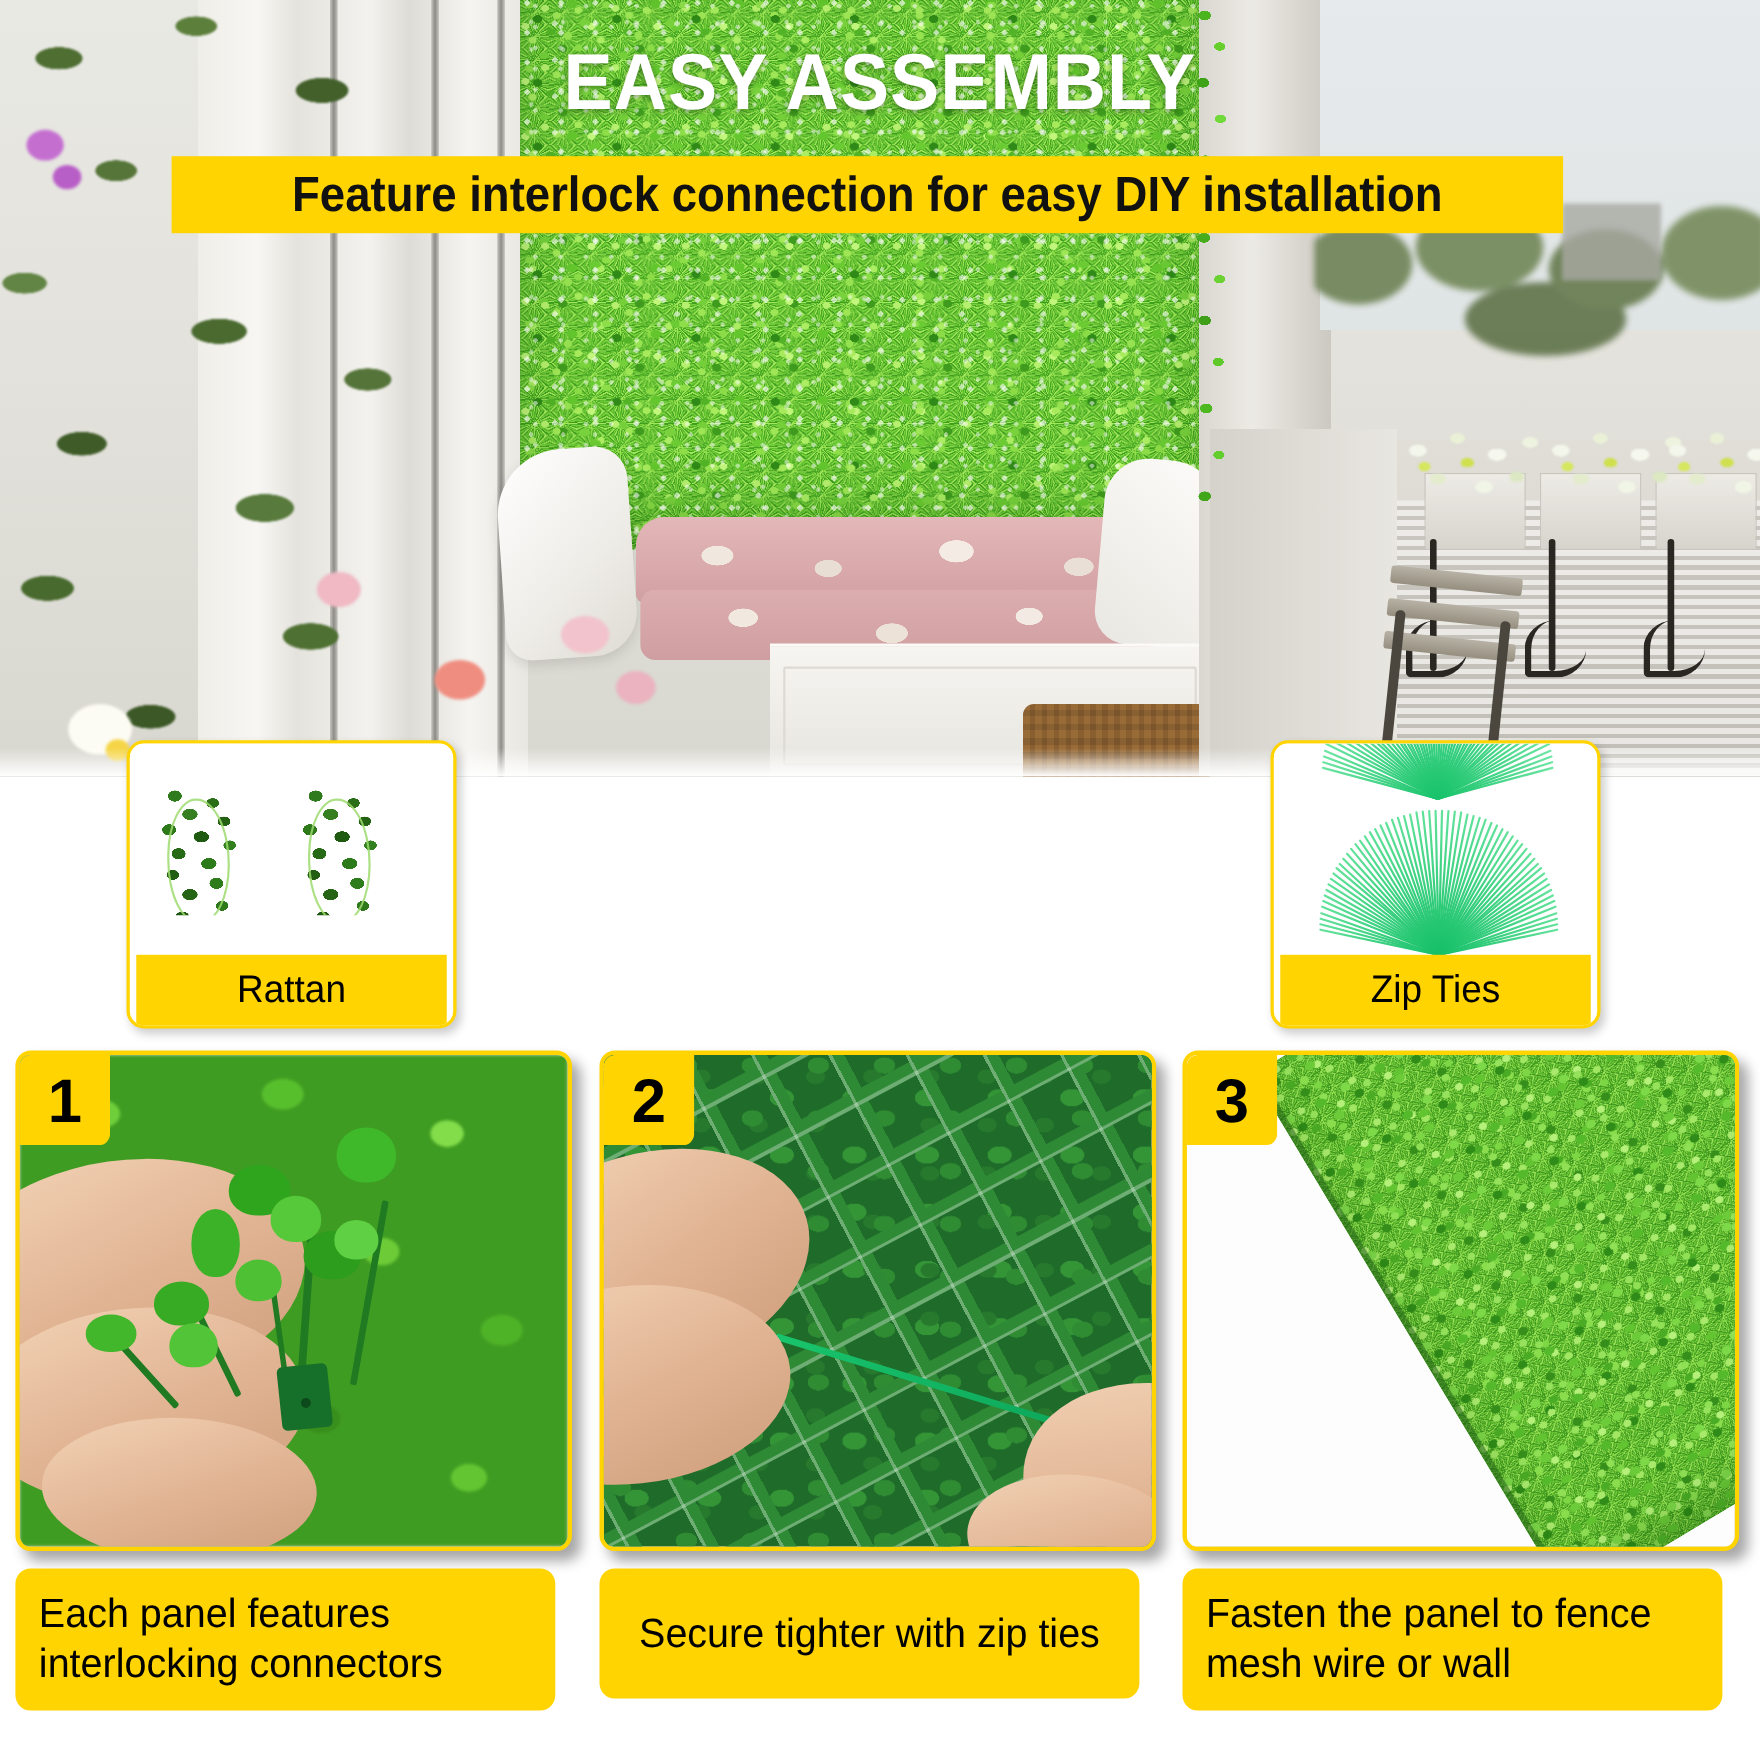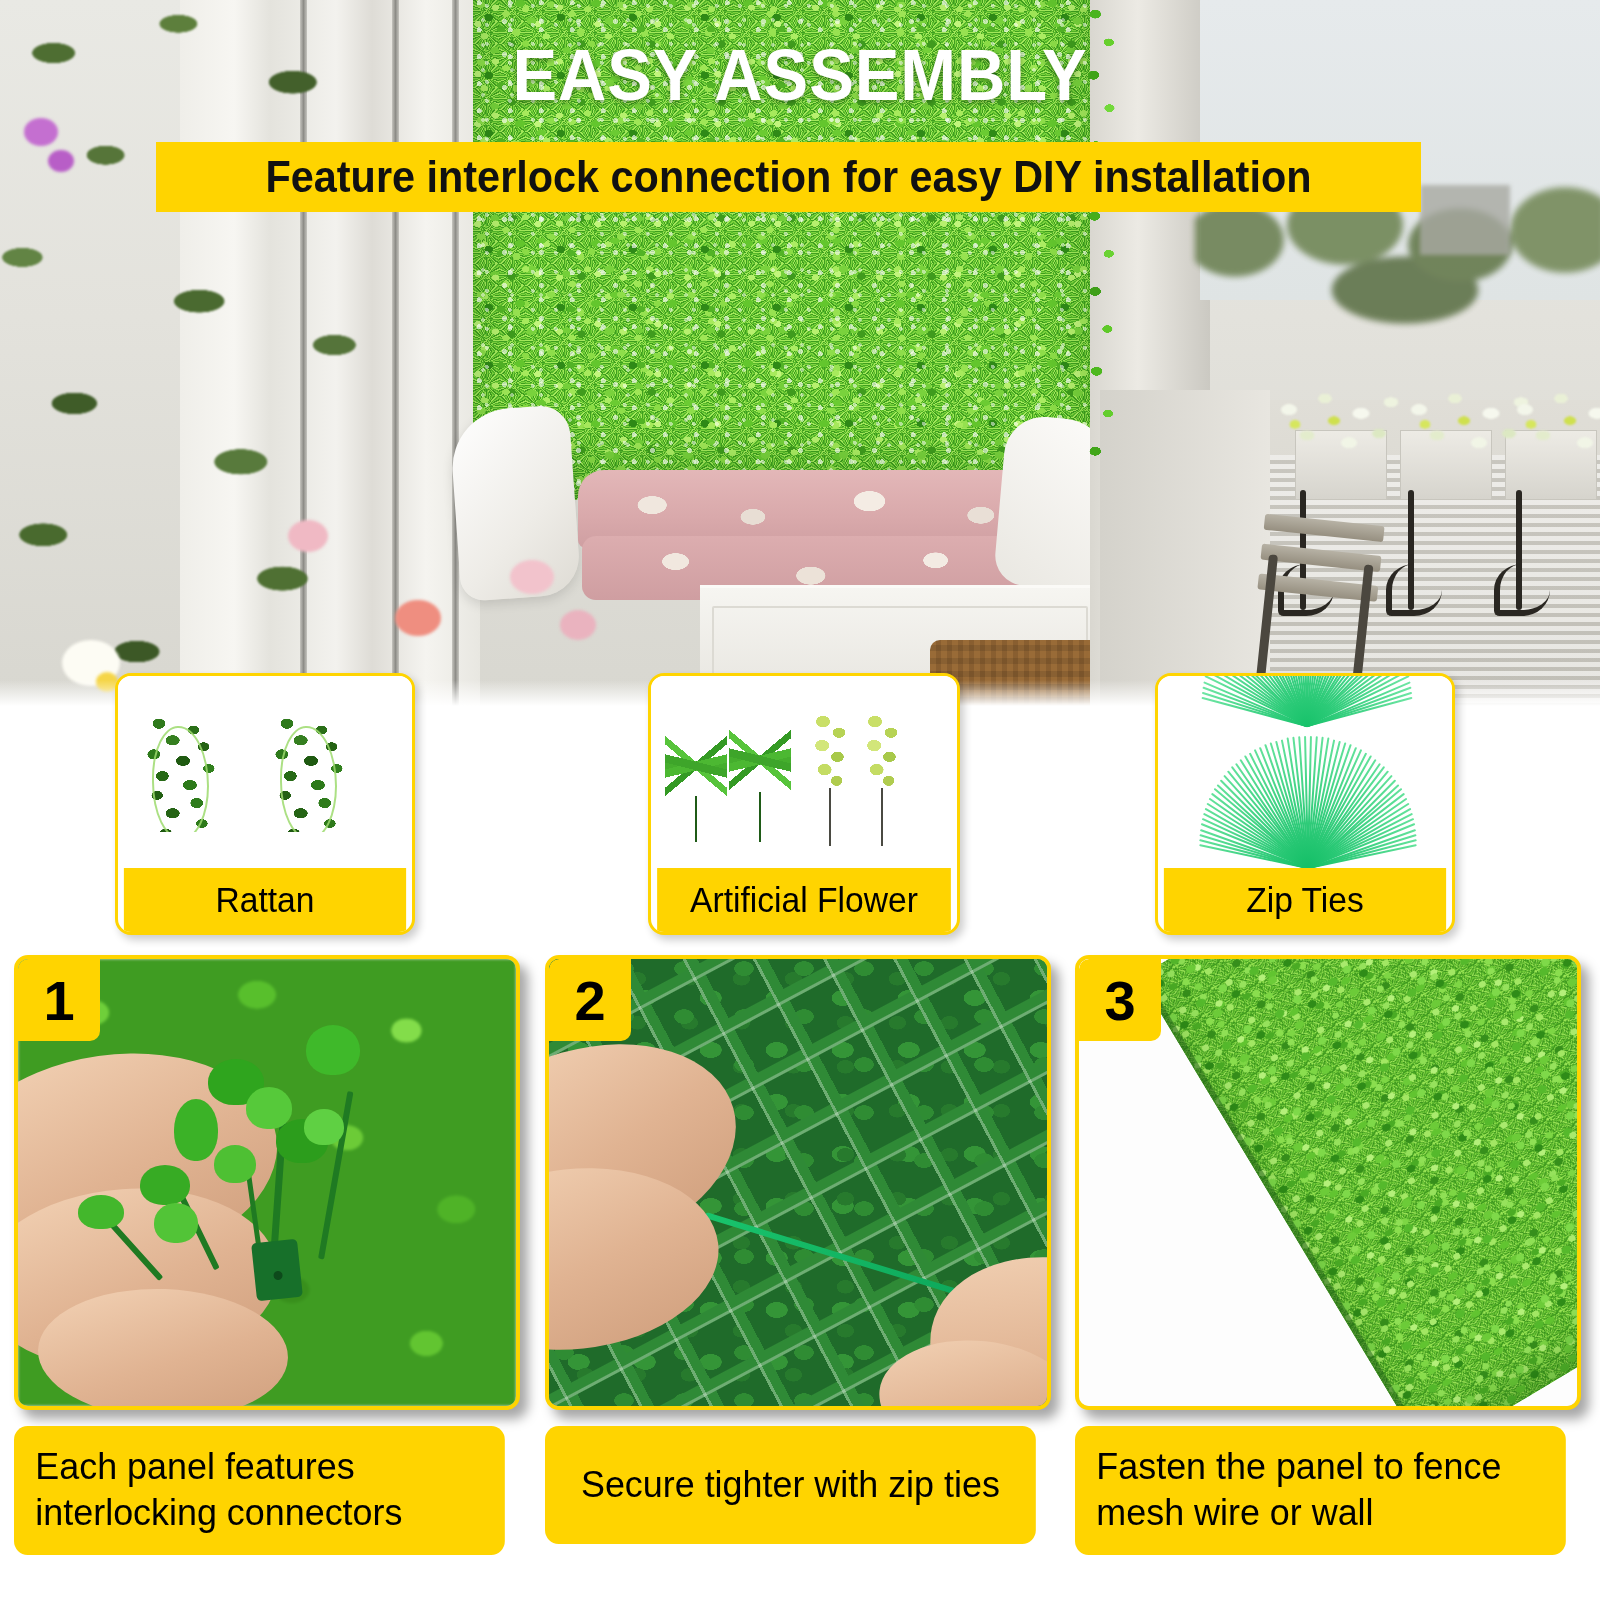--- a/index.html
+++ b/index.html
@@ -556,33 +556,20 @@
 <div class="cards">
 
   <div class="card" id="card-1">
     <div class="card-img">
       <div class="ivy-bundle" style="left:22px;top:40px;"></div>
       <div class="ivy-bundle" style="left:150px;top:40px;"></div>
     </div>
     <div class="card-label">Rattan</div>
   </div>
 
-  <div class="card" id="card-2">
-    <div class="card-img">
-      <div class="fern" style="left:14px;top:46px;"></div>
-      <div class="fern-stem" style="left:44px;top:120px;height:46px;"></div>
-      <div class="fern" style="left:78px;top:40px;"></div>
-      <div class="fern-stem" style="left:108px;top:116px;height:50px;"></div>
-      <div class="flower-stem-head" style="left:160px;top:36px;"></div>
-      <div class="fern-stem" style="left:178px;top:112px;height:58px;background:#4a4a42;"></div>
-      <div class="flower-stem-head" style="left:212px;top:36px;"></div>
-      <div class="fern-stem" style="left:230px;top:112px;height:58px;background:#4a4a42;"></div>
-    </div>
-    <div class="card-label">Artificial Flower</div>
-  </div>
 
   <div class="card" id="card-3">
     <div class="card-img">
       <div class="ziptie-fan" id="fan-top" style="left:30px;top:-66px;width:236px;height:116px;">
           <i style="height: 109.026px; transform: rotate(-75deg); background: linear-gradient(0deg, rgb(23, 194, 106), rgb(111, 230, 164));"></i>
           <i style="height: 110.195px; transform: rotate(-72.2727deg); background: linear-gradient(0deg, rgb(23, 194, 106), rgb(111, 230, 164));"></i>
           <i style="height: 111.346px; transform: rotate(-69.5455deg); background: linear-gradient(0deg, rgb(23, 194, 106), rgb(111, 230, 164));"></i>
           <i style="height: 112.477px; transform: rotate(-66.8182deg); background: linear-gradient(0deg, rgb(23, 194, 106), rgb(111, 230, 164));"></i>
           <i style="height: 113.586px; transform: rotate(-64.0909deg); background: linear-gradient(0deg, rgb(23, 194, 106), rgb(111, 230, 164));"></i>
           <i style="height: 114.669px; transform: rotate(-61.3636deg); background: linear-gradient(0deg, rgb(23, 194, 106), rgb(111, 230, 164));"></i>

